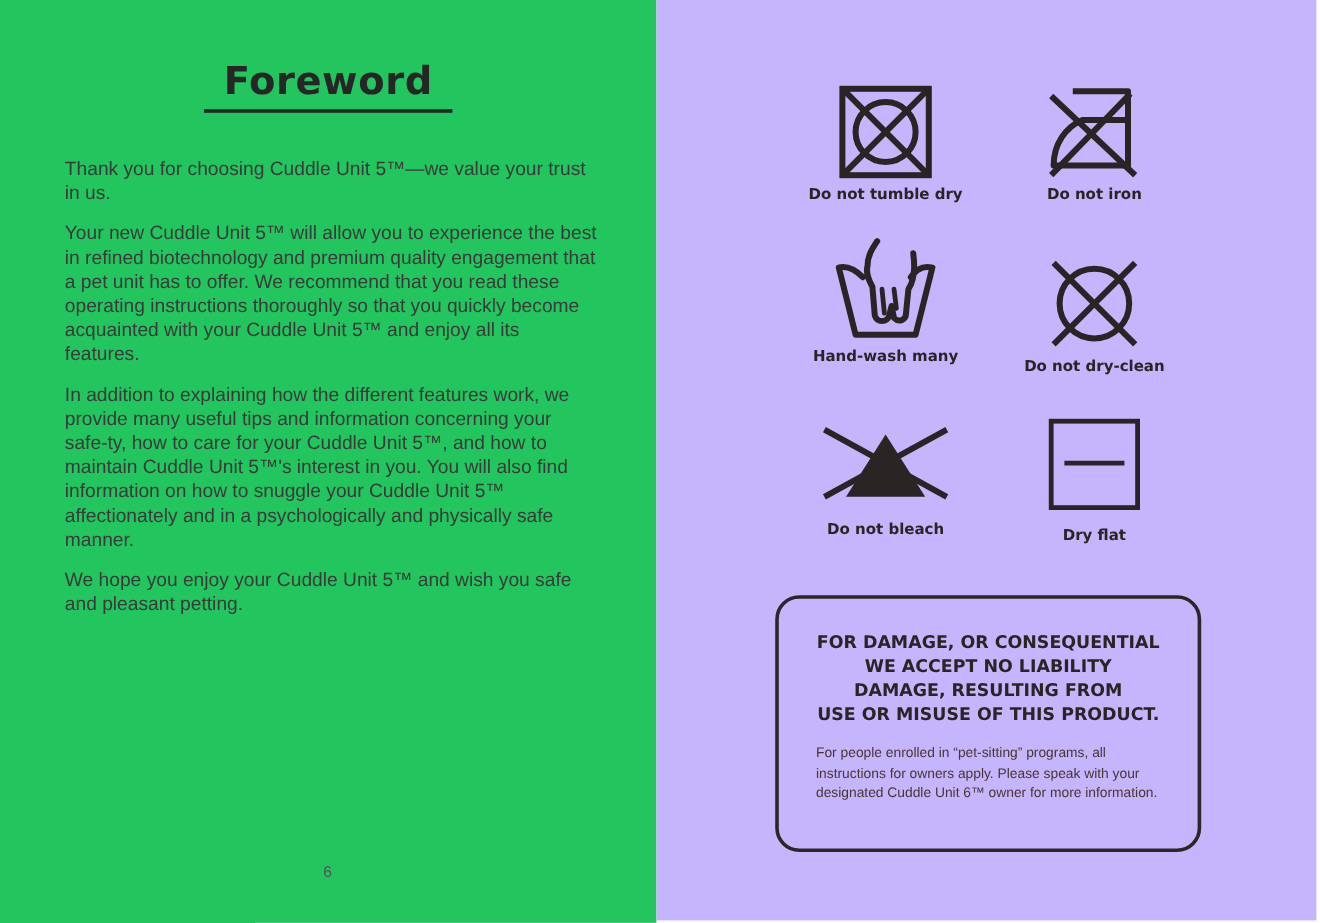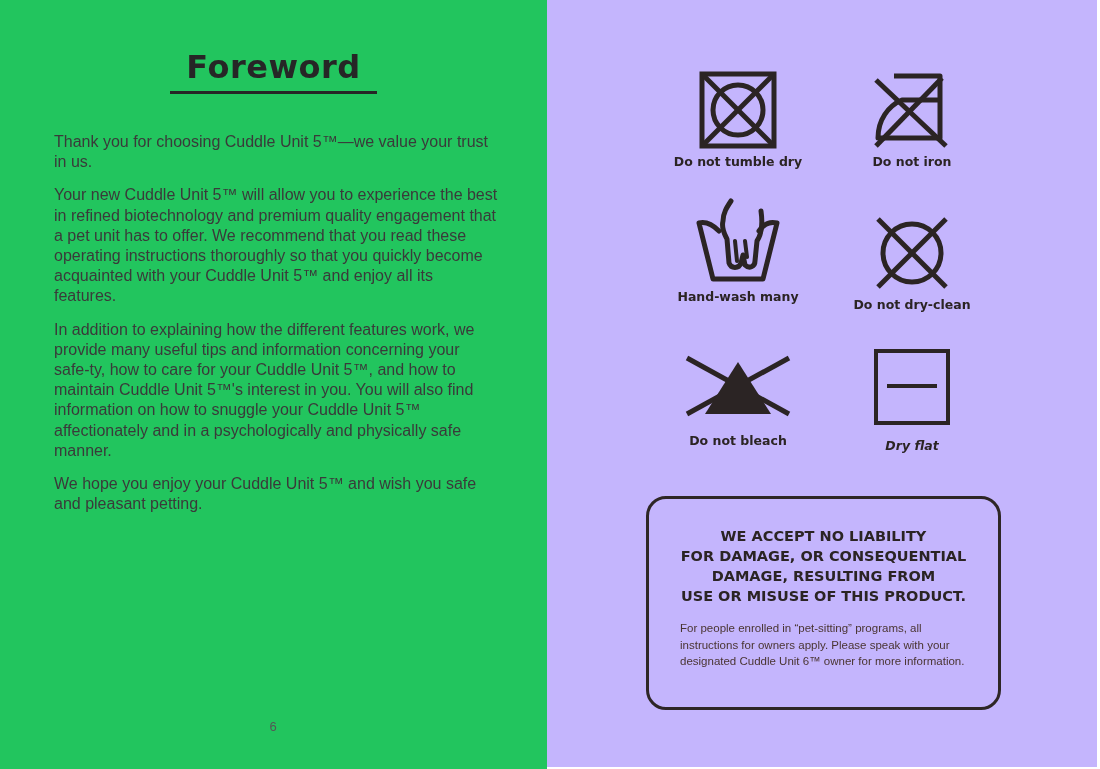--- a/index.html
+++ b/index.html
@@ -90,25 +90,25 @@
       <polygon points="55,10 88,62 22,62" fill="#2b2424"></polygon>
     </svg>
     <div class="icon-label" style="margin-top:15px;">Do not bleach</div>
   </div>
 
   <div class="icon-cell" style="left:278px; top:348px;">
     <svg width="78" height="78" viewBox="0 0 78 78">
       <rect x="3" y="3" width="72" height="72" fill="none" stroke="#2b2424" stroke-width="4"></rect>
       <line x1="14" y1="38" x2="64" y2="38" stroke="#2b2424" stroke-width="4"></line>
     </svg>
-    <div class="icon-label" style="margin-top:12px;font-style:italic;">Dry flat</div>
+    <div class="icon-label" style="margin-top:12px;">Dry flat</div>
   </div>
 
   <div class="notice-box">
     <div class="notice-heading">
+      <div>FOR DAMAGE, OR CONSEQUENTIAL</div>
       <div>WE ACCEPT NO LIABILITY</div>
-      <div>FOR DAMAGE, OR CONSEQUENTIAL</div>
       <div>DAMAGE, RESULTING FROM</div>
       <div>USE OR MISUSE OF THIS PRODUCT.</div>
     </div>
     <div class="notice-body">For people enrolled in “pet-sitting” programs, all instructions for owners apply. Please speak with your designated Cuddle Unit 6™ owner for more information.</div>
   </div>
 </div>
 
 </body></html>

